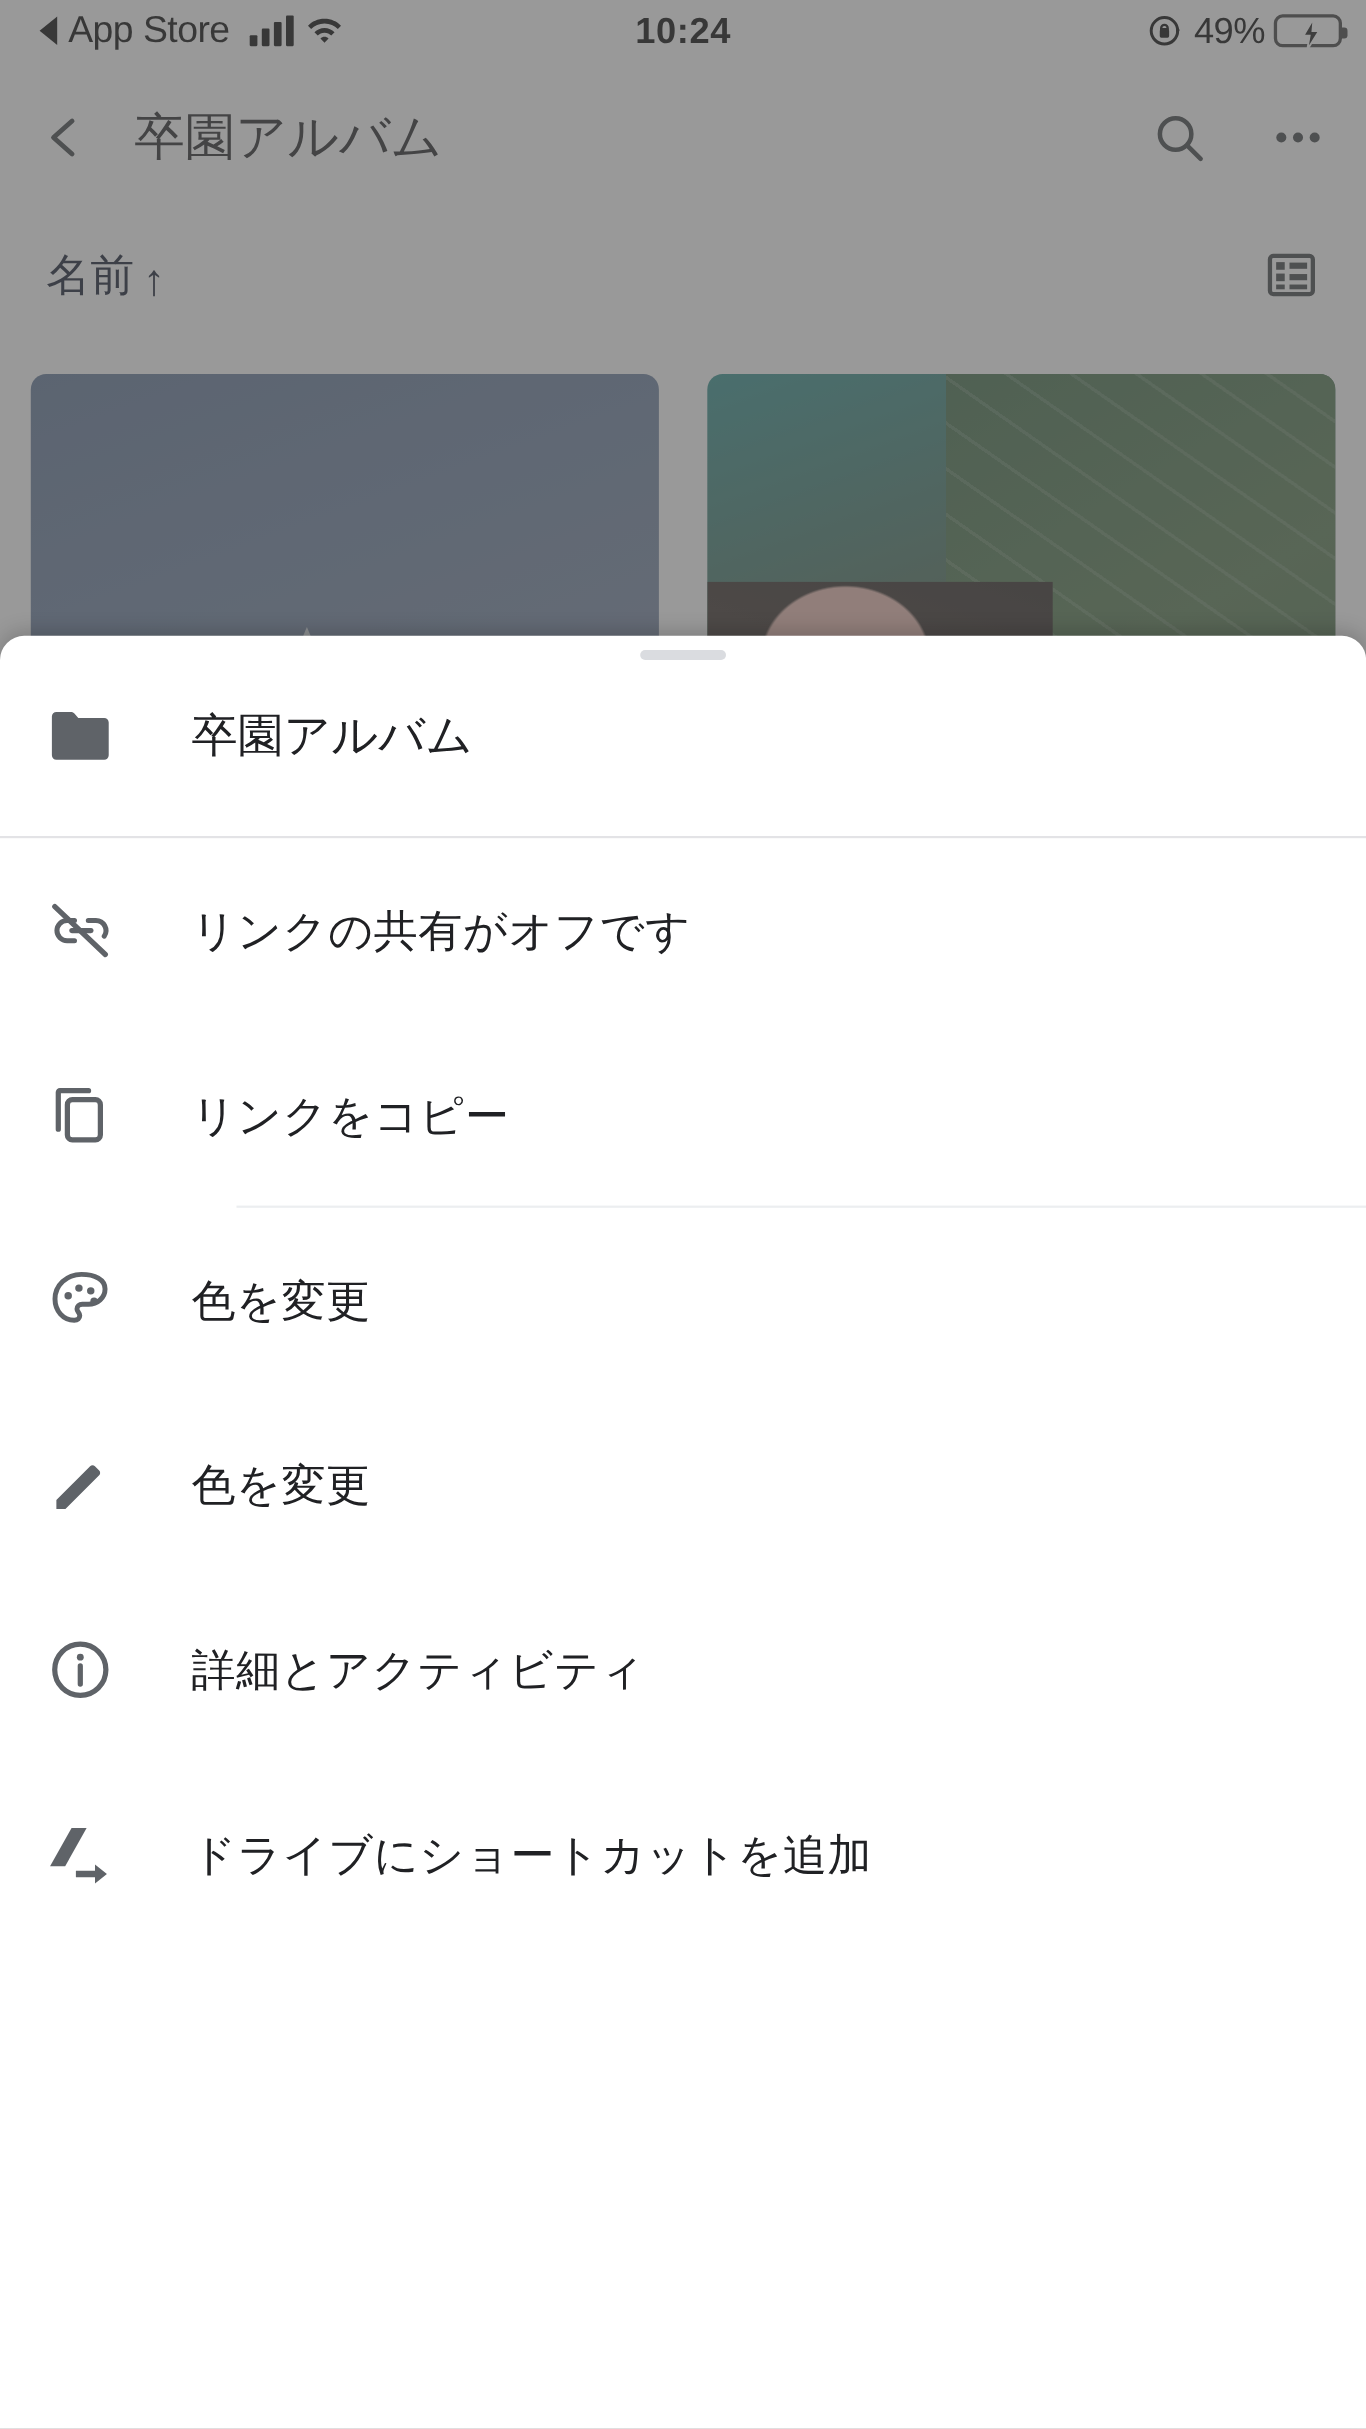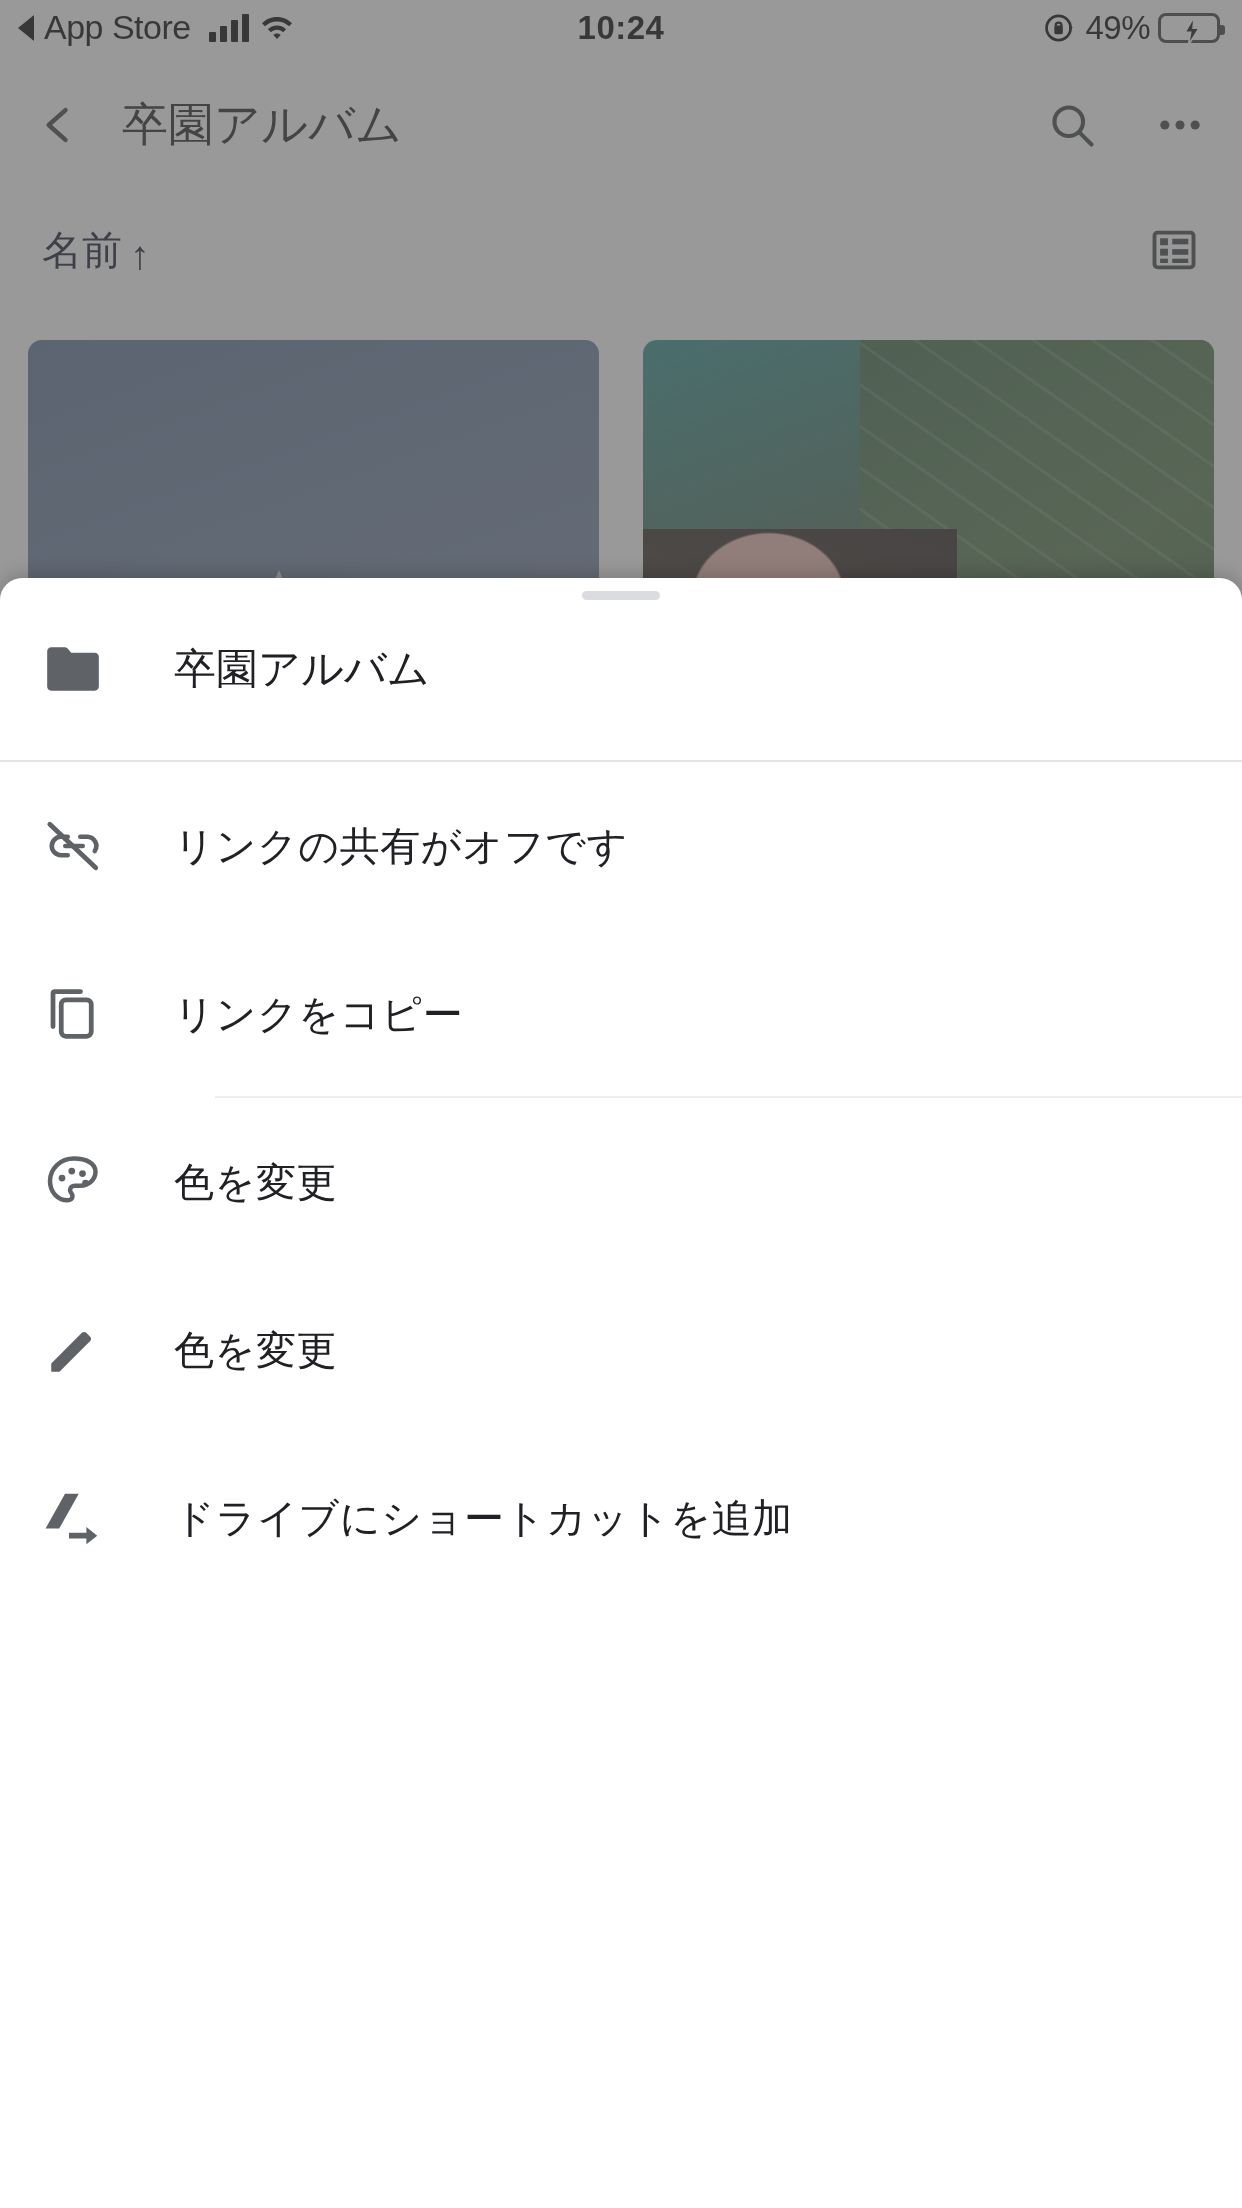--- a/index.html
+++ b/index.html
@@ -21,21 +21,21 @@
   #bg-app {
     position: absolute; inset: 0;
     background: #ffffff;
   }
 
   
   #status-bar {
     position: absolute; top: 0; left: 0;
     width: 1242px; height: 55px;
     display: flex; align-items: center;
-    padding: 0 18px;
+    padding: 0 36px;
     color: #000;
   }
   .sb-left { display: flex; align-items: center; gap: 10px; }
   .sb-back-tri {
     width: 0; height: 0;
     border-top: 13px solid transparent;
     border-bottom: 13px solid transparent;
     border-right: 16px solid #000;
   }
   .sb-app-name { font-size: 34px; letter-spacing: -0.5px; }
@@ -340,20 +340,30 @@
       <div class="menu-item">
         <span class="mi-icon">
           <svg width="62" height="58" viewBox="0 0 24 24">
             <path d="M3 17.6L15.7 4.9c.5-.5 1.3-.5 1.8 0l1.6 1.6c.5.5.5 1.3 0 1.8L6.4 21H3z" fill="#5f6368"></path>
           </svg>
         </span>
         <span class="mi-label">色を変更</span>
       </div>
 
 
+      <div class="menu-item">
+        <span class="mi-icon">
+          <svg width="62" height="60" viewBox="0 0 24 24">
+            <circle cx="12" cy="12" r="9.3" fill="none" stroke="#5f6368" stroke-width="1.9"></circle>
+            <circle cx="12" cy="7.4" r="1.25" fill="#5f6368"></circle>
+            <path d="M12 10.6v6.6" stroke="#5f6368" stroke-width="1.9" stroke-linecap="round"></path>
+          </svg>
+        </span>
+        <span class="mi-label">詳細とアクティビティ</span>
+      </div>
 
       <div class="menu-item">
         <span class="mi-icon">
           <svg width="64" height="58" viewBox="0 0 24 22">
             <path d="M8.6 1.8L1.2 15h5.2l7.4-13.2z" fill="#5f6368"></path>
             <path d="M10.1 16.6h6.6v-2.2l4.1 3.3-4.1 3.3v-2.2h-6.6z" fill="#5f6368"></path>
           </svg>
         </span>
         <span class="mi-label">ドライブにショートカットを追加</span>
       </div>

